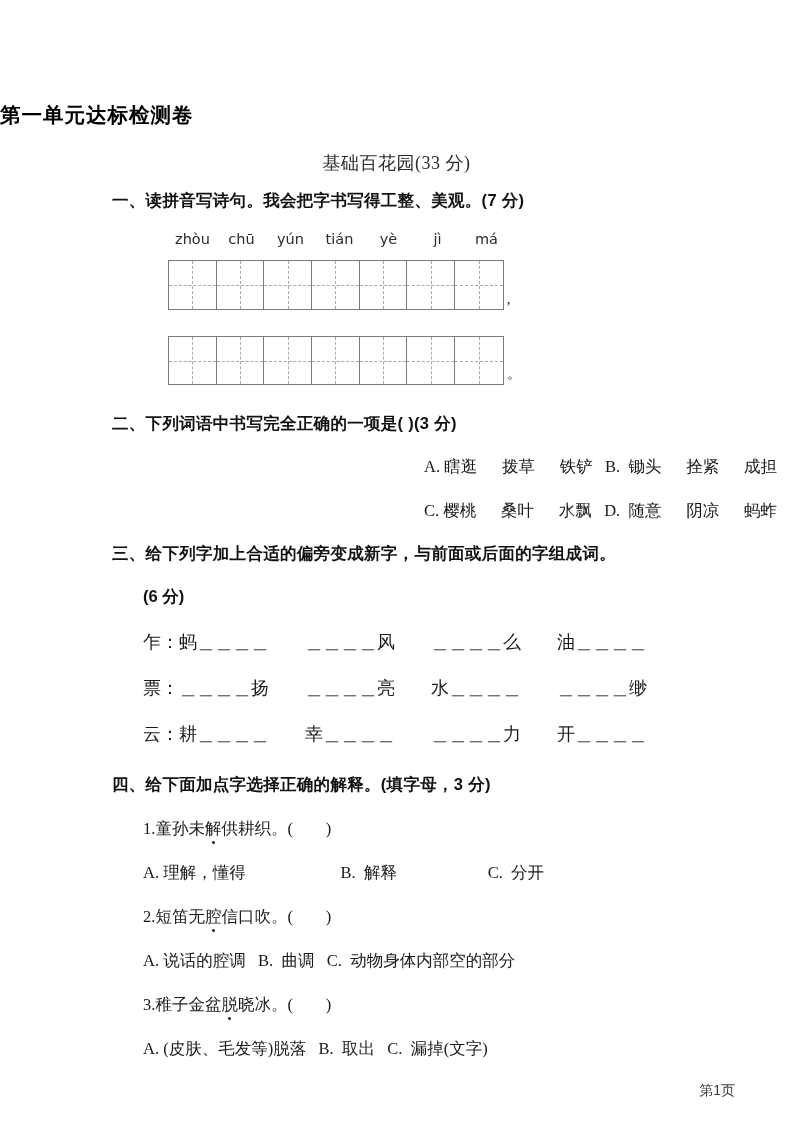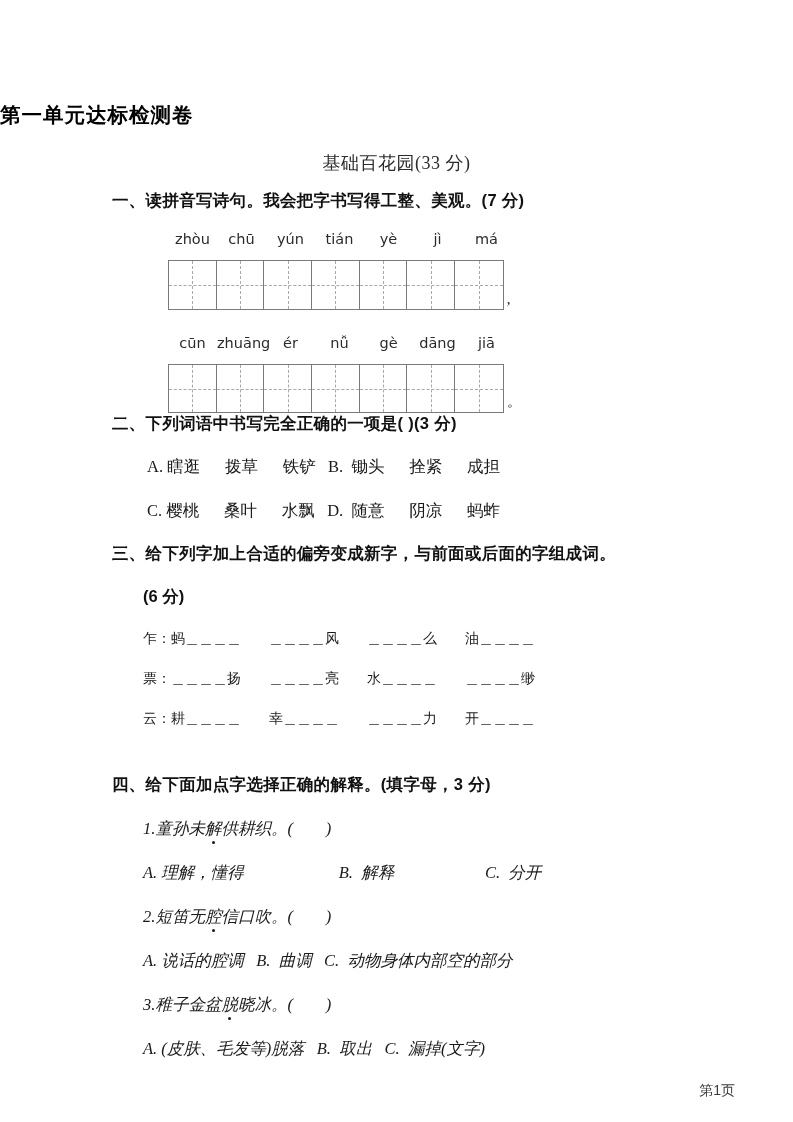--- a/index.html
+++ b/index.html
@@ -126,45 +126,45 @@
     margin-left: 3px;
     align-self: flex-end;
     padding-bottom: 2px;
   }
 
   
   .opt-line {
     font-size: 16.5px;
     color: #1a1a1a;
     padding-left: 143px;
-    margin: 4px;
+    margin: 16px;
     white-space: pre;
+    text-align: right;
   }
   .q2-opts .opt-line:first-child { margin-top: 21px; }
   .q2-opts .opt-line + .opt-line { margin-top: 22px; }
 
   
   .rad-rows { margin-top: 22px; }
   .rad-line {
-    font-size: 14px;
+    font-size: 18px;
     color: #1a1a1a;
     padding-left: 143px;
     white-space: pre;
     margin: 0;
   }
   .rad-line + .rad-line { margin-top: 22px; }
 
   
   .ex-item {
     font-size: 16.5px;
     color: #1a1a1a;
     padding-left: 143px;
     white-space: pre;
     margin: 0;
-    font-style: italic;
   }
   .ex-q { margin-top: 22px; }
   .ex-a { margin-top: 22px; }
   .dotted {
     position: relative;
     display: inline-block;
   }
   .dotted::after {
     content: "";
     position: absolute;
@@ -216,29 +216,20 @@
           <div class="tz-cell"></div>
           <div class="tz-cell"></div>
           <div class="tz-cell"></div>
           <div class="tz-cell"></div>
         </div>
         <span class="grid-punct">,</span>
       </div>
     </div>
 
     <div class="pin-block second">
-      <div class="pin-row">
-        <span class="pin-cellword">cūn</span>
-        <span class="pin-cellword">zhuāng</span>
-        <span class="pin-cellword">ér</span>
-        <span class="pin-cellword">nǚ</span>
-        <span class="pin-cellword">gè</span>
-        <span class="pin-cellword">dāng</span>
-        <span class="pin-cellword">jiā</span>
-      </div>
       <div class="grid-wrap">
         <div class="tianzi">
           <div class="tz-cell"></div>
           <div class="tz-cell"></div>
           <div class="tz-cell"></div>
           <div class="tz-cell"></div>
           <div class="tz-cell"></div>
           <div class="tz-cell"></div>
           <div class="tz-cell"></div>
         </div>

